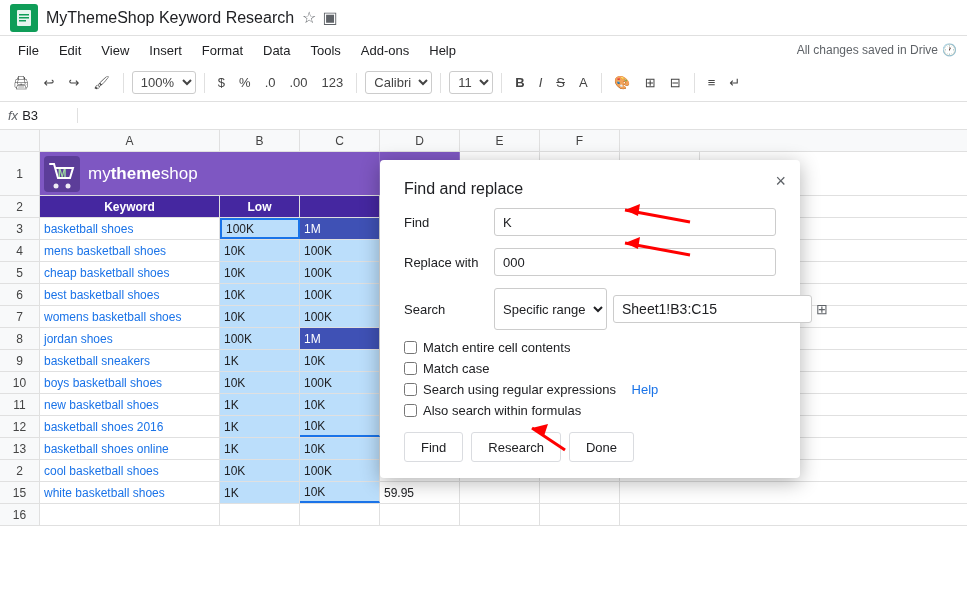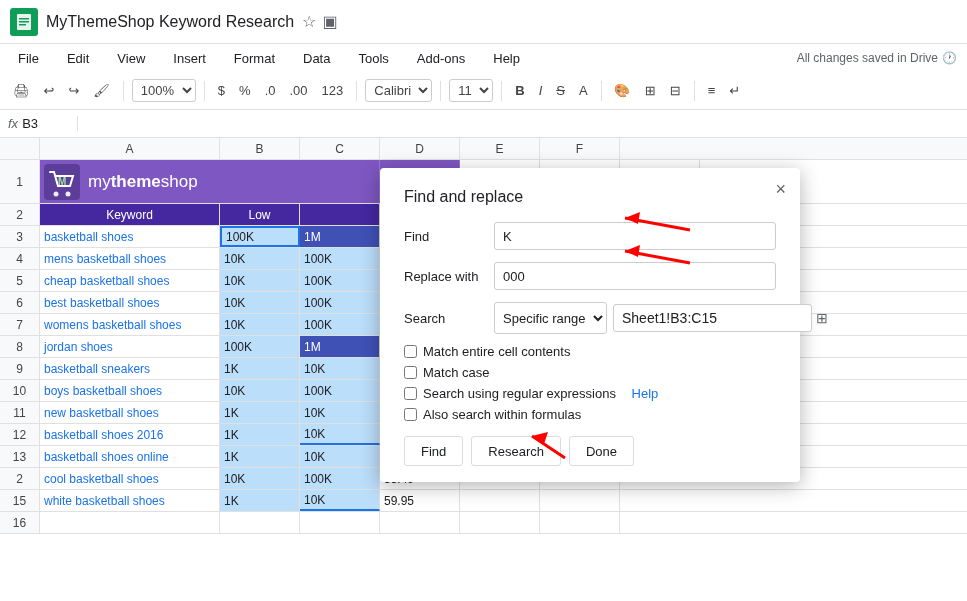--- a/index.html
+++ b/index.html
@@ -1,33 +1,33 @@
 <!DOCTYPE html>
 <html><head>
   <meta charset="utf-8">
   <style>
     * { box-sizing: border-box; margin: 0; padding: 0; }
     body { font-family: Arial, sans-serif; font-size: 13px; background: #fff; overflow: hidden; width: 967px; height: 601px; }
 
     
     .title-bar {
       display: flex; align-items: center; padding: 6px 10px; gap: 8px;
-      background: #fff; border-bottom: 1px solid #e0e0e0; height: 44px;
+      background: #fff; border-bottom: 1px solid #e0e0e0; height: 36px;
     }
     .sheets-icon {
       width: 28px; height: 28px; background: #0f9d58; border-radius: 3px;
       display: flex; align-items: center; justify-content: center;
       color: white; font-size: 14px; font-weight: bold; flex-shrink: 0;
     }
     .doc-title { font-size: 16px; color: #202124; font-weight: normal; }
     .title-icons { display: flex; gap: 6px; color: #5f6368; font-size: 16px; }
 
     
     .menu-bar {
-      display: flex; align-items: center; padding: 2px 10px; gap: 12px;
+      display: flex; align-items: center; padding: 2px 10px; gap: 4px;
       height: 28px; background: #fff;
     }
     .menu-item { padding: 3px 8px; font-size: 13px; color: #202124; cursor: pointer; border-radius: 3px; }
     .autosave { margin-left: auto; color: #5f6368; font-size: 12px; display: flex; align-items: flex-start; gap: 4px; }
 
     
     .toolbar {
       display: flex; align-items: center; padding: 2px 8px; gap: 4px;
       height: 38px; background: #fff; border-bottom: 1px solid #e0e0e0;
     }
@@ -69,21 +69,21 @@
     .grid-rows { flex: 1; overflow: hidden; }
     .grid-row { display: flex; height: 22px; border-bottom: 1px solid #e0e0e0; }
     .row-num {
       width: 40px; flex-shrink: 0; background: #f8f9fa; border-right: 1px solid #e0e0e0;
       text-align: center; font-size: 12px; color: #444; display: flex; align-items: center; justify-content: center;
     }
     .cell {
       border-right: 1px solid #e0e0e0; font-size: 12px; color: #202124;
       display: flex; align-items: center; padding: 0 4px; flex-shrink: 0; overflow: hidden;
     }
-    .cell.header-cell { background: #4527a0; color: white; font-weight: normal; justify-content: center; }
+    .cell.header-cell { background: #4527a0; color: white; font-weight: bold; justify-content: center; }
     .cell.keyword-link { color: #1a73e8; }
     .cell.highlighted { background: #bbdefb; }
 
     
     .col-a { width: 180px; }
     .col-b { width: 80px; }
     .col-c { width: 80px; }
     .col-d { width: 80px; }
     .col-e { width: 80px; }
     .col-f { width: 80px; }
@@ -91,34 +91,34 @@
     
     .dialog-overlay {
       position: absolute; top: 0; left: 0; right: 0; bottom: 0;
       background: transparent; z-index: 10;
     }
     .dialog {
       position: absolute; top: 30px; left: 380px; width: 420px;
       background: #fff; border-radius: 4px; box-shadow: 0 4px 20px rgba(0,0,0,0.3);
       padding: 20px 24px 16px;
     }
-    .dialog-title { font-size: 16px; color: #202124; margin-bottom: 16px; font-weight: normal; }
+    .dialog-title { font-size: 16px; color: #202124; margin-bottom: 10px; font-weight: normal; }
     .dialog-close {
       position: absolute; top: 12px; right: 14px; font-size: 18px; color: #5f6368;
       cursor: pointer; background: none; border: none; line-height: 1;
     }
     .dialog-row { display: flex; align-items: center; margin-bottom: 12px; }
     .dialog-label { width: 90px; font-size: 13px; color: #202124; flex-shrink: 0; }
     .dialog-input {
       flex: 1; height: 28px; border: 1px solid #ccc; border-radius: 3px;
       padding: 0 8px; font-size: 13px; color: #202124; outline: none;
     }
     .search-row { display: flex; align-items: center; margin-bottom: 10px; }
     .search-select {
-      height: 32px; border: 1px solid #ccc; border-radius: 3px; padding: 0 4px;
+      height: 42px; border: 1px solid #ccc; border-radius: 3px; padding: 0 4px;
       font-size: 13px; color: #202124; background: #fff; margin-right: 6px;
     }
     .range-input {
       flex: 1; height: 28px; border: 1px solid #ccc; border-radius: 3px;
       padding: 0 8px; font-size: 14px; color: #202124;
     }
     .range-icon { margin-left: 4px; color: #5f6368; cursor: pointer; font-size: 14px; }
     .checkbox-row { display: flex; align-items: center; gap: 6px; margin-bottom: 6px; font-size: 13px; color: #202124; }
     .checkbox-row input[type=checkbox] { margin: 0; cursor: pointer; }
     .help-link { color: #1a73e8; cursor: pointer; text-decoration: none; }

